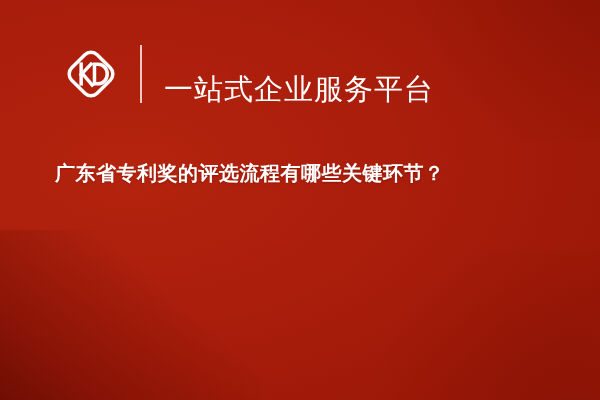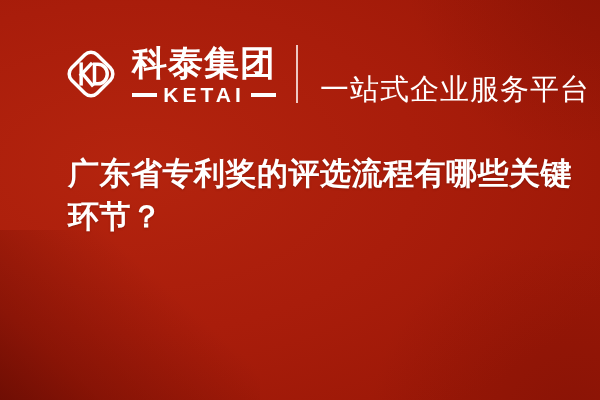--- a/index.html
+++ b/index.html
@@ -150,25 +150,25 @@
     color: #ffffff;
     font-weight: bold;
     letter-spacing: 1px;
     white-space: nowrap;
     font-family: "DejaVu Serif", "Liberation Serif", serif;
   }
 
   
   .headline {
     position: absolute;
-    left: 68px;
+    left: 55px;
     top: 152px;
     width: 504px;
     color: #ffffff;
-    font-size: 31px;
+    font-size: 20px;
     line-height: 43px;
     font-weight: bold;
     letter-spacing: 0.5px;
     font-family: "DejaVu Sans", "Liberation Sans", sans-serif;
     text-shadow: 0 1px 2px rgba(90,8,0,0.35);
   }
 </style>
 </head>
 <body>
 
@@ -188,28 +188,20 @@
           <rect x="19" y="19" width="62" height="62" rx="15" ry="15" fill="none" stroke="#ffffff" stroke-width="6"></rect>
         </g>
 
         <path d="M33 33 L33 67" fill="none" stroke="#ffffff" stroke-width="6" stroke-linecap="square"></path>
         <path d="M33 51 L50 33" fill="none" stroke="#ffffff" stroke-width="6" stroke-linecap="square"></path>
         <path d="M36 50 L52 69" fill="none" stroke="#ffffff" stroke-width="6" stroke-linecap="square"></path>
 
         <path d="M56 33 L62 33 A16 17 0 0 1 62 67 L56 67 Z" fill="none" stroke="#ffffff" stroke-width="6" stroke-linejoin="miter"></path>
       </svg>
 
-      <div class="brand-words">
-        <div class="brand-cn">科泰集团</div>
-        <div class="brand-en-row">
-          <span class="brand-rule"></span>
-          <span class="brand-en">KETAI</span>
-          <span class="brand-rule"></span>
-        </div>
-      </div>
     </div>
 
     <div class="divider"></div>
 
     <div class="taglines">
       <div class="tagline-main">一站式企业服务平台</div>
     </div>
 
   </div>
 

